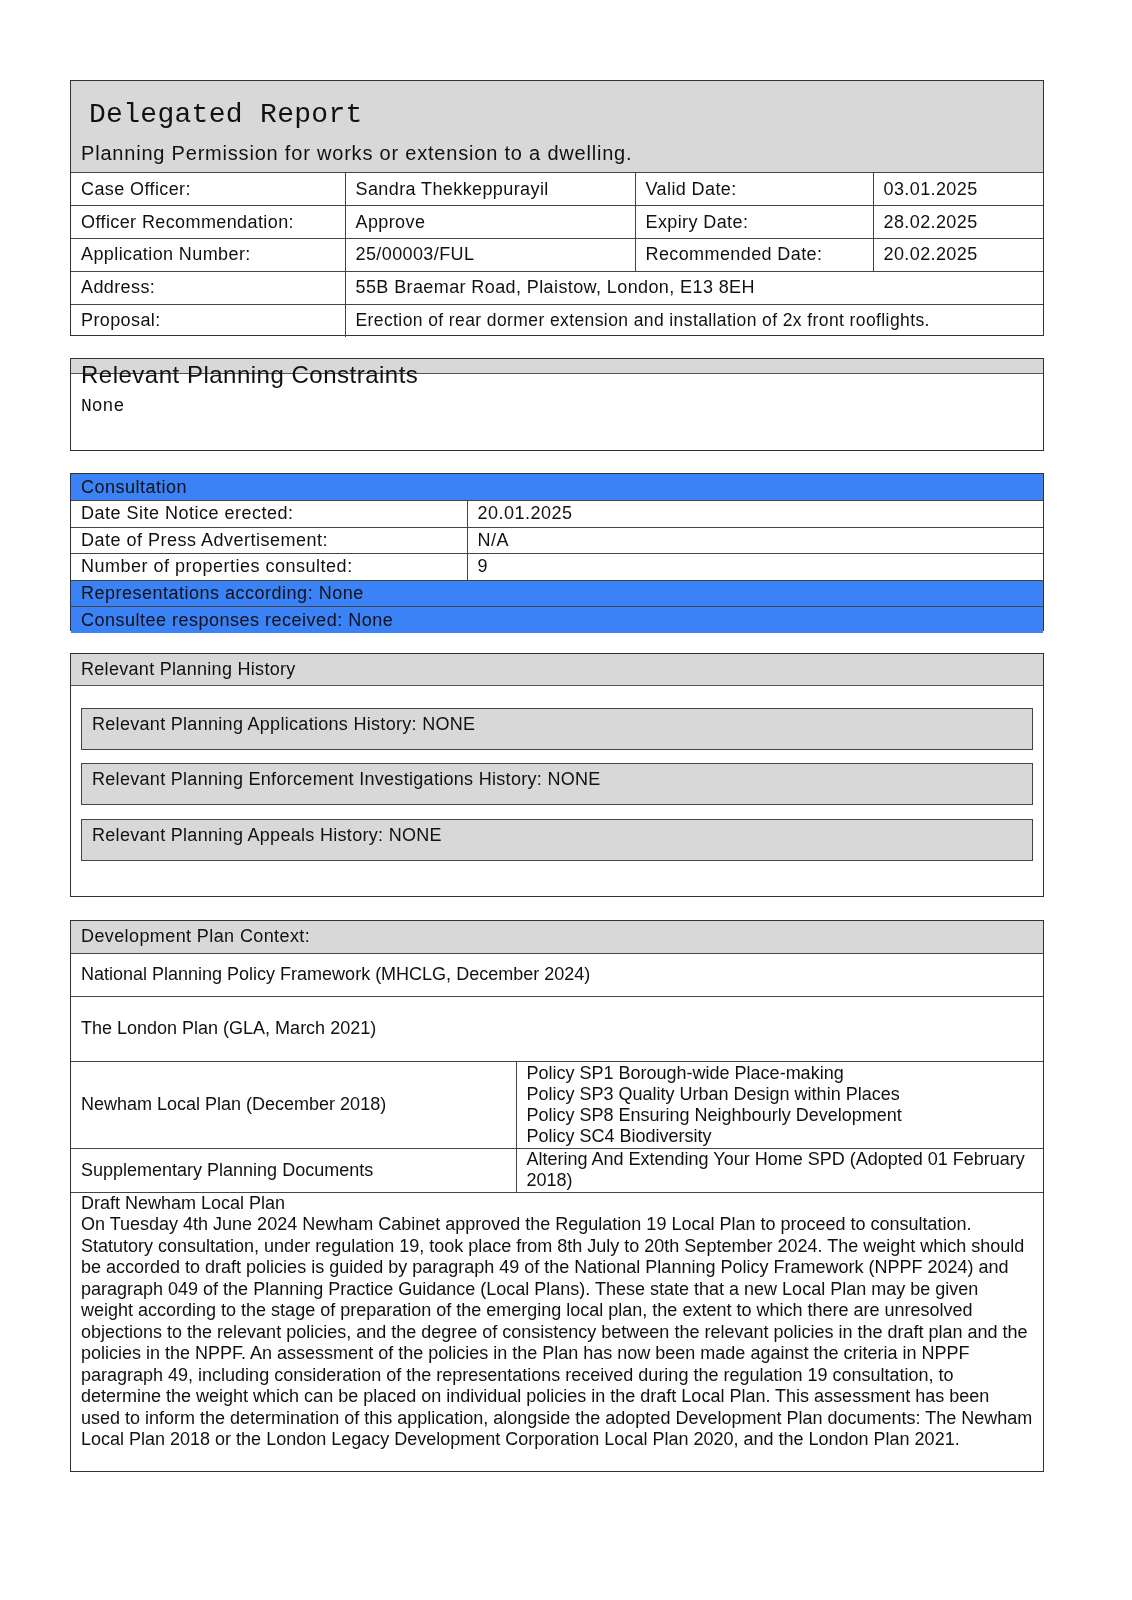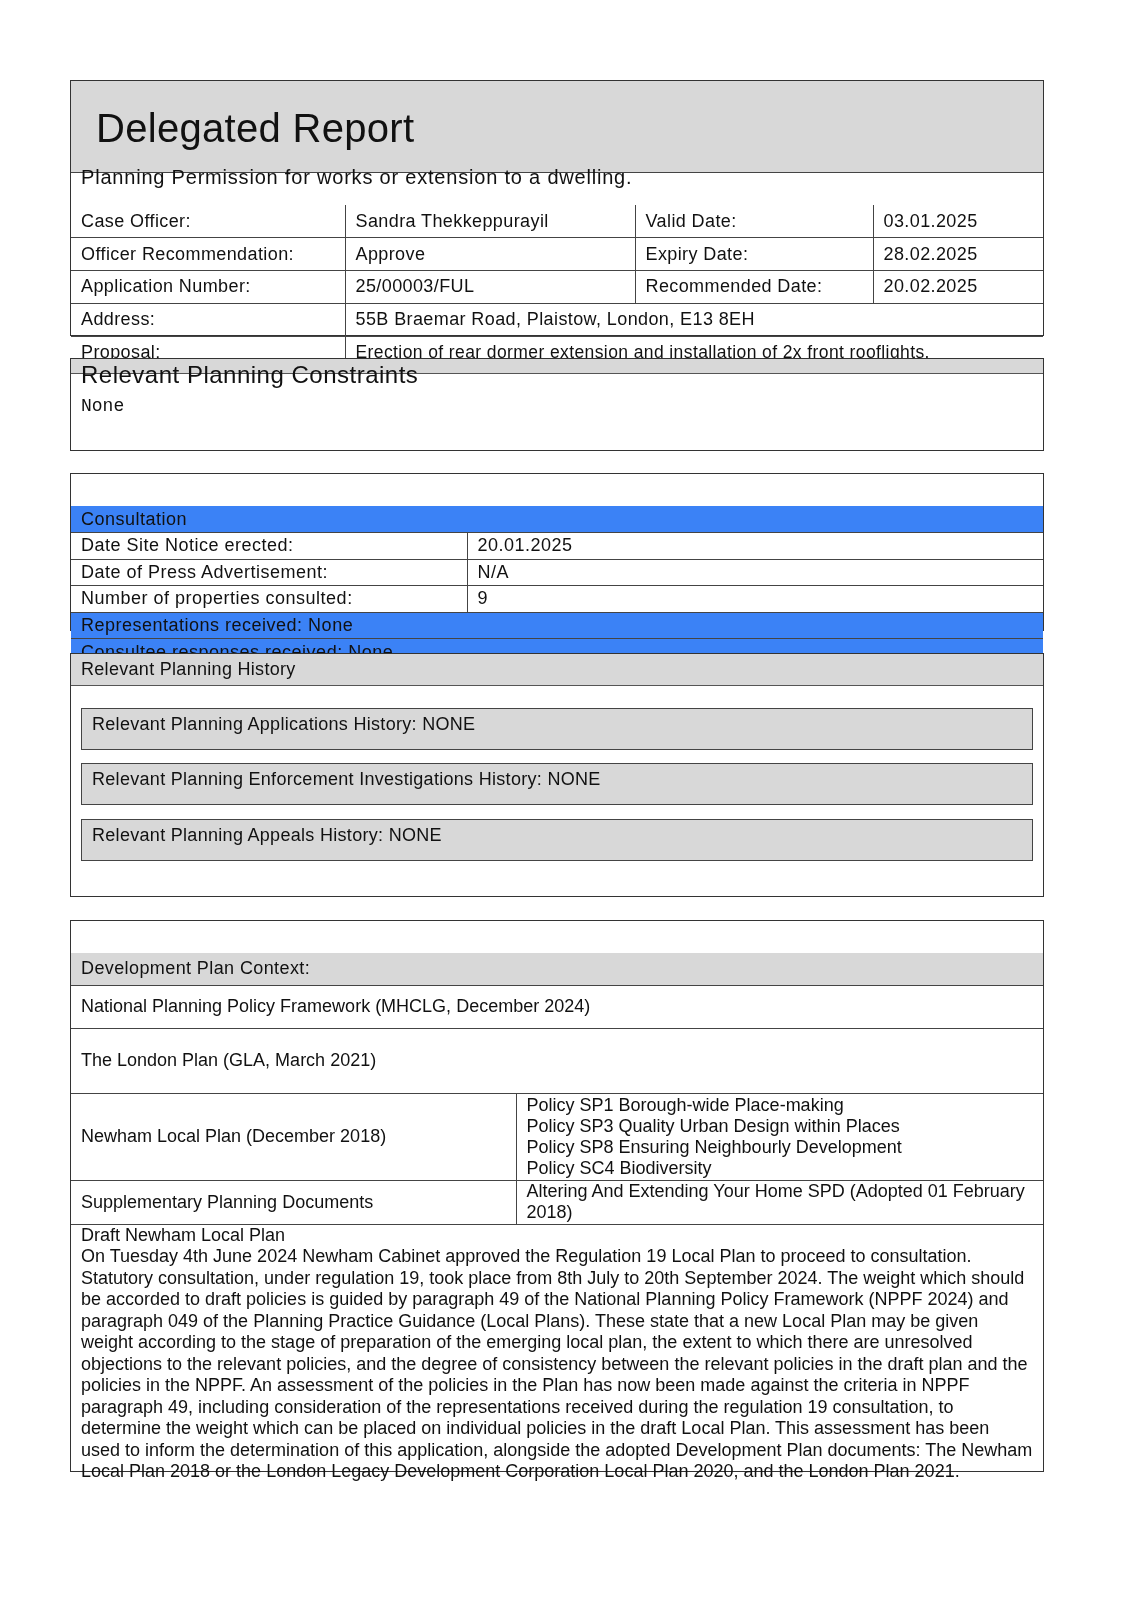--- a/index.html
+++ b/index.html
@@ -1,31 +1,31 @@
 <!DOCTYPE html>
 <html><head>
 <meta charset="utf-8">
 <style>
   html, body { margin: 0; padding: 0; background: #ffffff; }
   body {
     width: 1132px; height: 1600px; position: relative; overflow: hidden;
     font-family: "Liberation Sans", sans-serif; color: #111;
   }
   .box { position: absolute; left: 70px; width: 974px; border: 1.5px solid #333; box-sizing: border-box; }
-  table { border-collapse: collapse; width: 100%; margin-top: 32px; }
+  table { border-collapse: collapse; width: 100%; }
   td { border: 1px solid #444; padding: 0 10px; font-size: 18px; vertical-align: middle; box-sizing: border-box; }
   .tb { border-top: none !important; }
   .lb { border-left: none !important; }
   .rb { border-right: none !important; }
   .bb { border-bottom: none !important; }
 
   
   #hdr { top: 80px; height: 256px; }
   #hdr .title { height: 92px; background: #d8d8d8; border-bottom: 1px solid #444; padding: 10px 10px 0 10px; box-sizing: border-box; }
-  #hdr .title h1 { margin: 15px; font-weight: normal; font-size: 40px; letter-spacing: 0.3px; }
+  #hdr .title h1 { margin: 8px; font-weight: normal; font-size: 28px; letter-spacing: 0.3px; font-family: Liberation Mono, monospace; }
   #hdr .title h2 { margin: 12px 0 0 0; font-weight: normal; font-size: 20px; letter-spacing: 0.8px; }
   #hdr td { height: 32.8px; letter-spacing: 0.4px; }
 
   #con { top: 358px; height: 93px; }
   #con .hd { height: 15px; background: #d8d8d8; border-bottom: 1.5px solid #555; padding: 2px 10px; box-sizing: border-box; font-size: 24px; letter-spacing: 0.5px; }
   #con .bd { padding: 22px 10px; font-size: 18px; font-family: Liberation Mono, monospace; }
 
   #cons { top: 473px; height: 158px; }
   #cons td { height: 26.5px; font-size: 18px; letter-spacing: 0.5px; }
   #cons .g { background: #3b82f6; }
@@ -107,21 +107,21 @@
     </tr>
     <tr>
       <td class="lb">Date of Press Advertisement:</td>
       <td class="rb">N/A</td>
     </tr>
     <tr>
       <td class="lb">Number of properties consulted:</td>
       <td class="rb">9</td>
     </tr>
     <tr>
-      <td class="g lb rb" colspan="2">Representations received: None</td>
+      <td class="g lb rb" colspan="2">Representations according: None</td>
     </tr>
     <tr>
       <td class="g lb rb bb" colspan="2">Consultee responses received: None</td>
     </tr>
   </tbody>
     </table>
 </div>
 
 <div class="box" id="hist">
   <div class="hd">Relevant Planning History</div>

